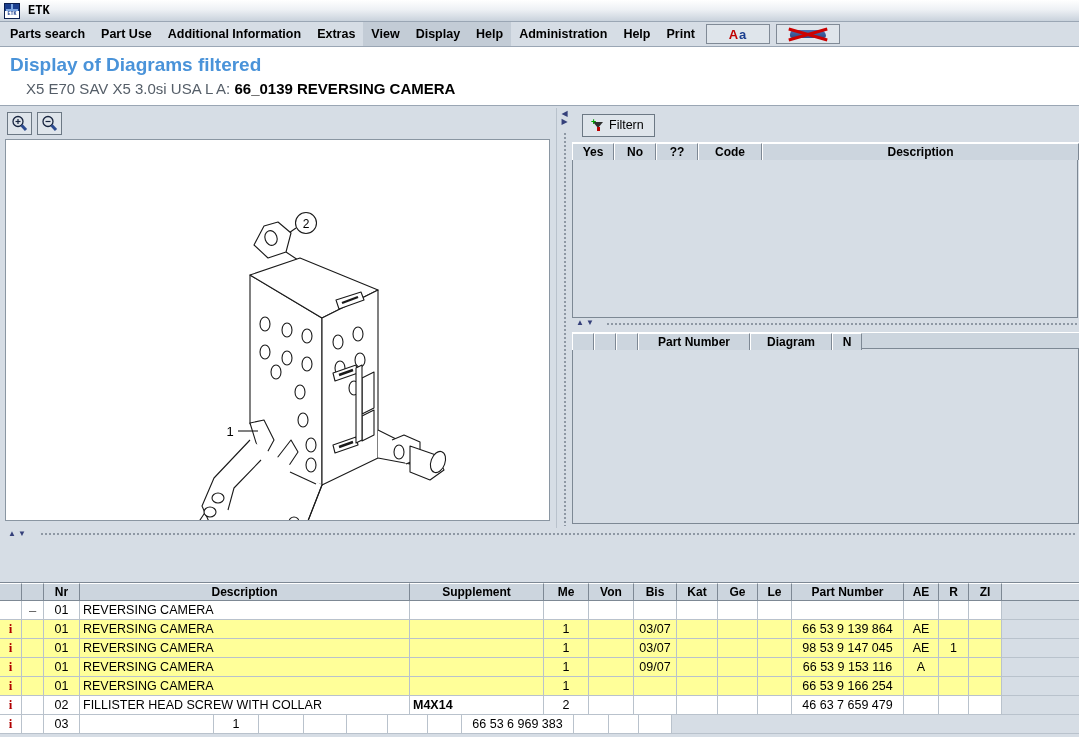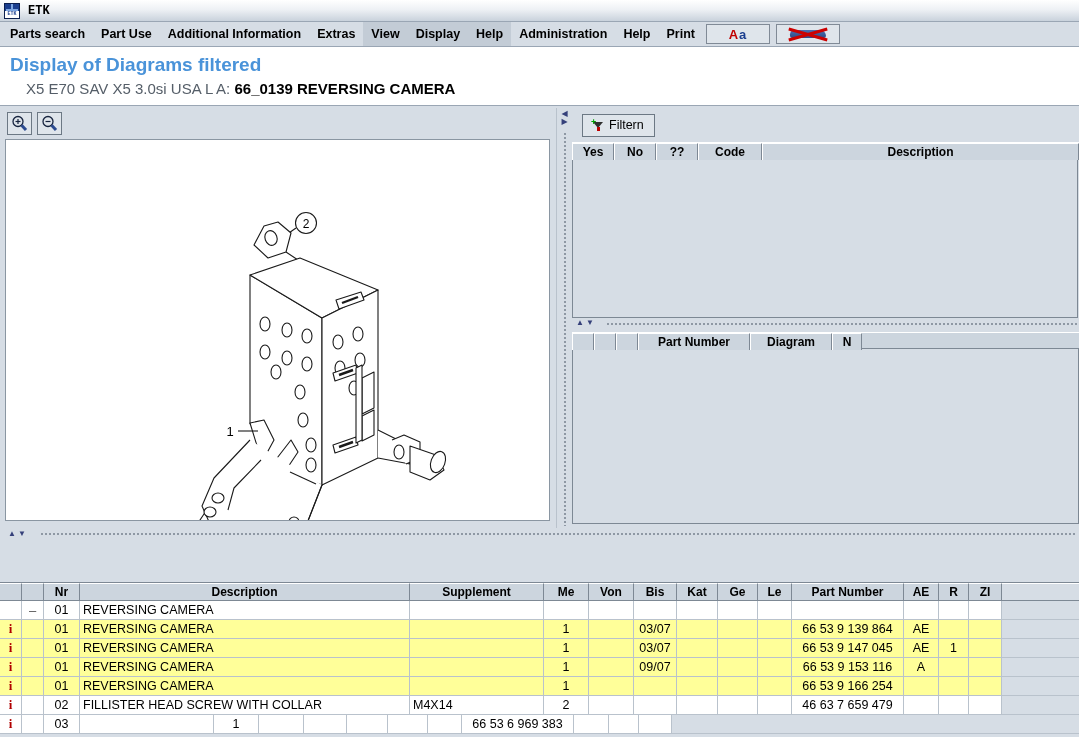--- a/index.html
+++ b/index.html
@@ -556,21 +556,21 @@
           <div class="td c" style="width: 22px;"></div>
           <div class="td c" style="width: 36px;">01</div>
           <div class="td" style="width: 330px;">REVERSING CAMERA</div>
           <div class="td" style="width: 134px;"></div>
           <div class="td c" style="width: 45px;">1</div>
           <div class="td c" style="width: 45px;"></div>
           <div class="td c" style="width: 43px;">03/07</div>
           <div class="td c" style="width: 41px;"></div>
           <div class="td c" style="width: 40px;"></div>
           <div class="td c" style="width: 34px;"></div>
-          <div class="td c" style="width: 112px;">66 53 9 147 045</div>
+          <div class="td c" style="width: 112px;">98 53 9 147 045</div>
           <div class="td c" style="width: 35px;">AE</div>
           <div class="td c" style="width: 30px;">1</div>
           <div class="td c" style="width: 33px;"></div>
           <div style="flex: 1 1 0%; background: rgb(214, 221, 229); border-bottom: 1px solid rgb(185, 194, 204);"></div>
         </div>
         <div class="bt-row hl">
           <div class="td c" style="width: 22px;">
             <span class="info-i">i</span>
           </div>
           <div class="td c" style="width: 22px;"></div>
@@ -609,21 +609,21 @@
           <div class="td c" style="width: 33px;"></div>
           <div style="flex: 1 1 0%; background: rgb(214, 221, 229); border-bottom: 1px solid rgb(185, 194, 204);"></div>
         </div>
         <div class="bt-row">
           <div class="td c" style="width: 22px;">
             <span class="info-i">i</span>
           </div>
           <div class="td c" style="width: 22px;"></div>
           <div class="td c" style="width: 36px;">02</div>
           <div class="td" style="width: 330px;">FILLISTER HEAD SCREW WITH COLLAR</div>
-          <div class="td" style="width: 134px;">M4X14</div>
+          <div class="td" style="width: 134px; font-weight: bold;">M4X14</div>
           <div class="td c" style="width: 45px;">2</div>
           <div class="td c" style="width: 45px;"></div>
           <div class="td c" style="width: 43px;"></div>
           <div class="td c" style="width: 41px;"></div>
           <div class="td c" style="width: 40px;"></div>
           <div class="td c" style="width: 34px;"></div>
           <div class="td c" style="width: 112px;">46 63 7 659 479</div>
           <div class="td c" style="width: 35px;"></div>
           <div class="td c" style="width: 30px;"></div>
           <div class="td c" style="width: 33px;"></div>

